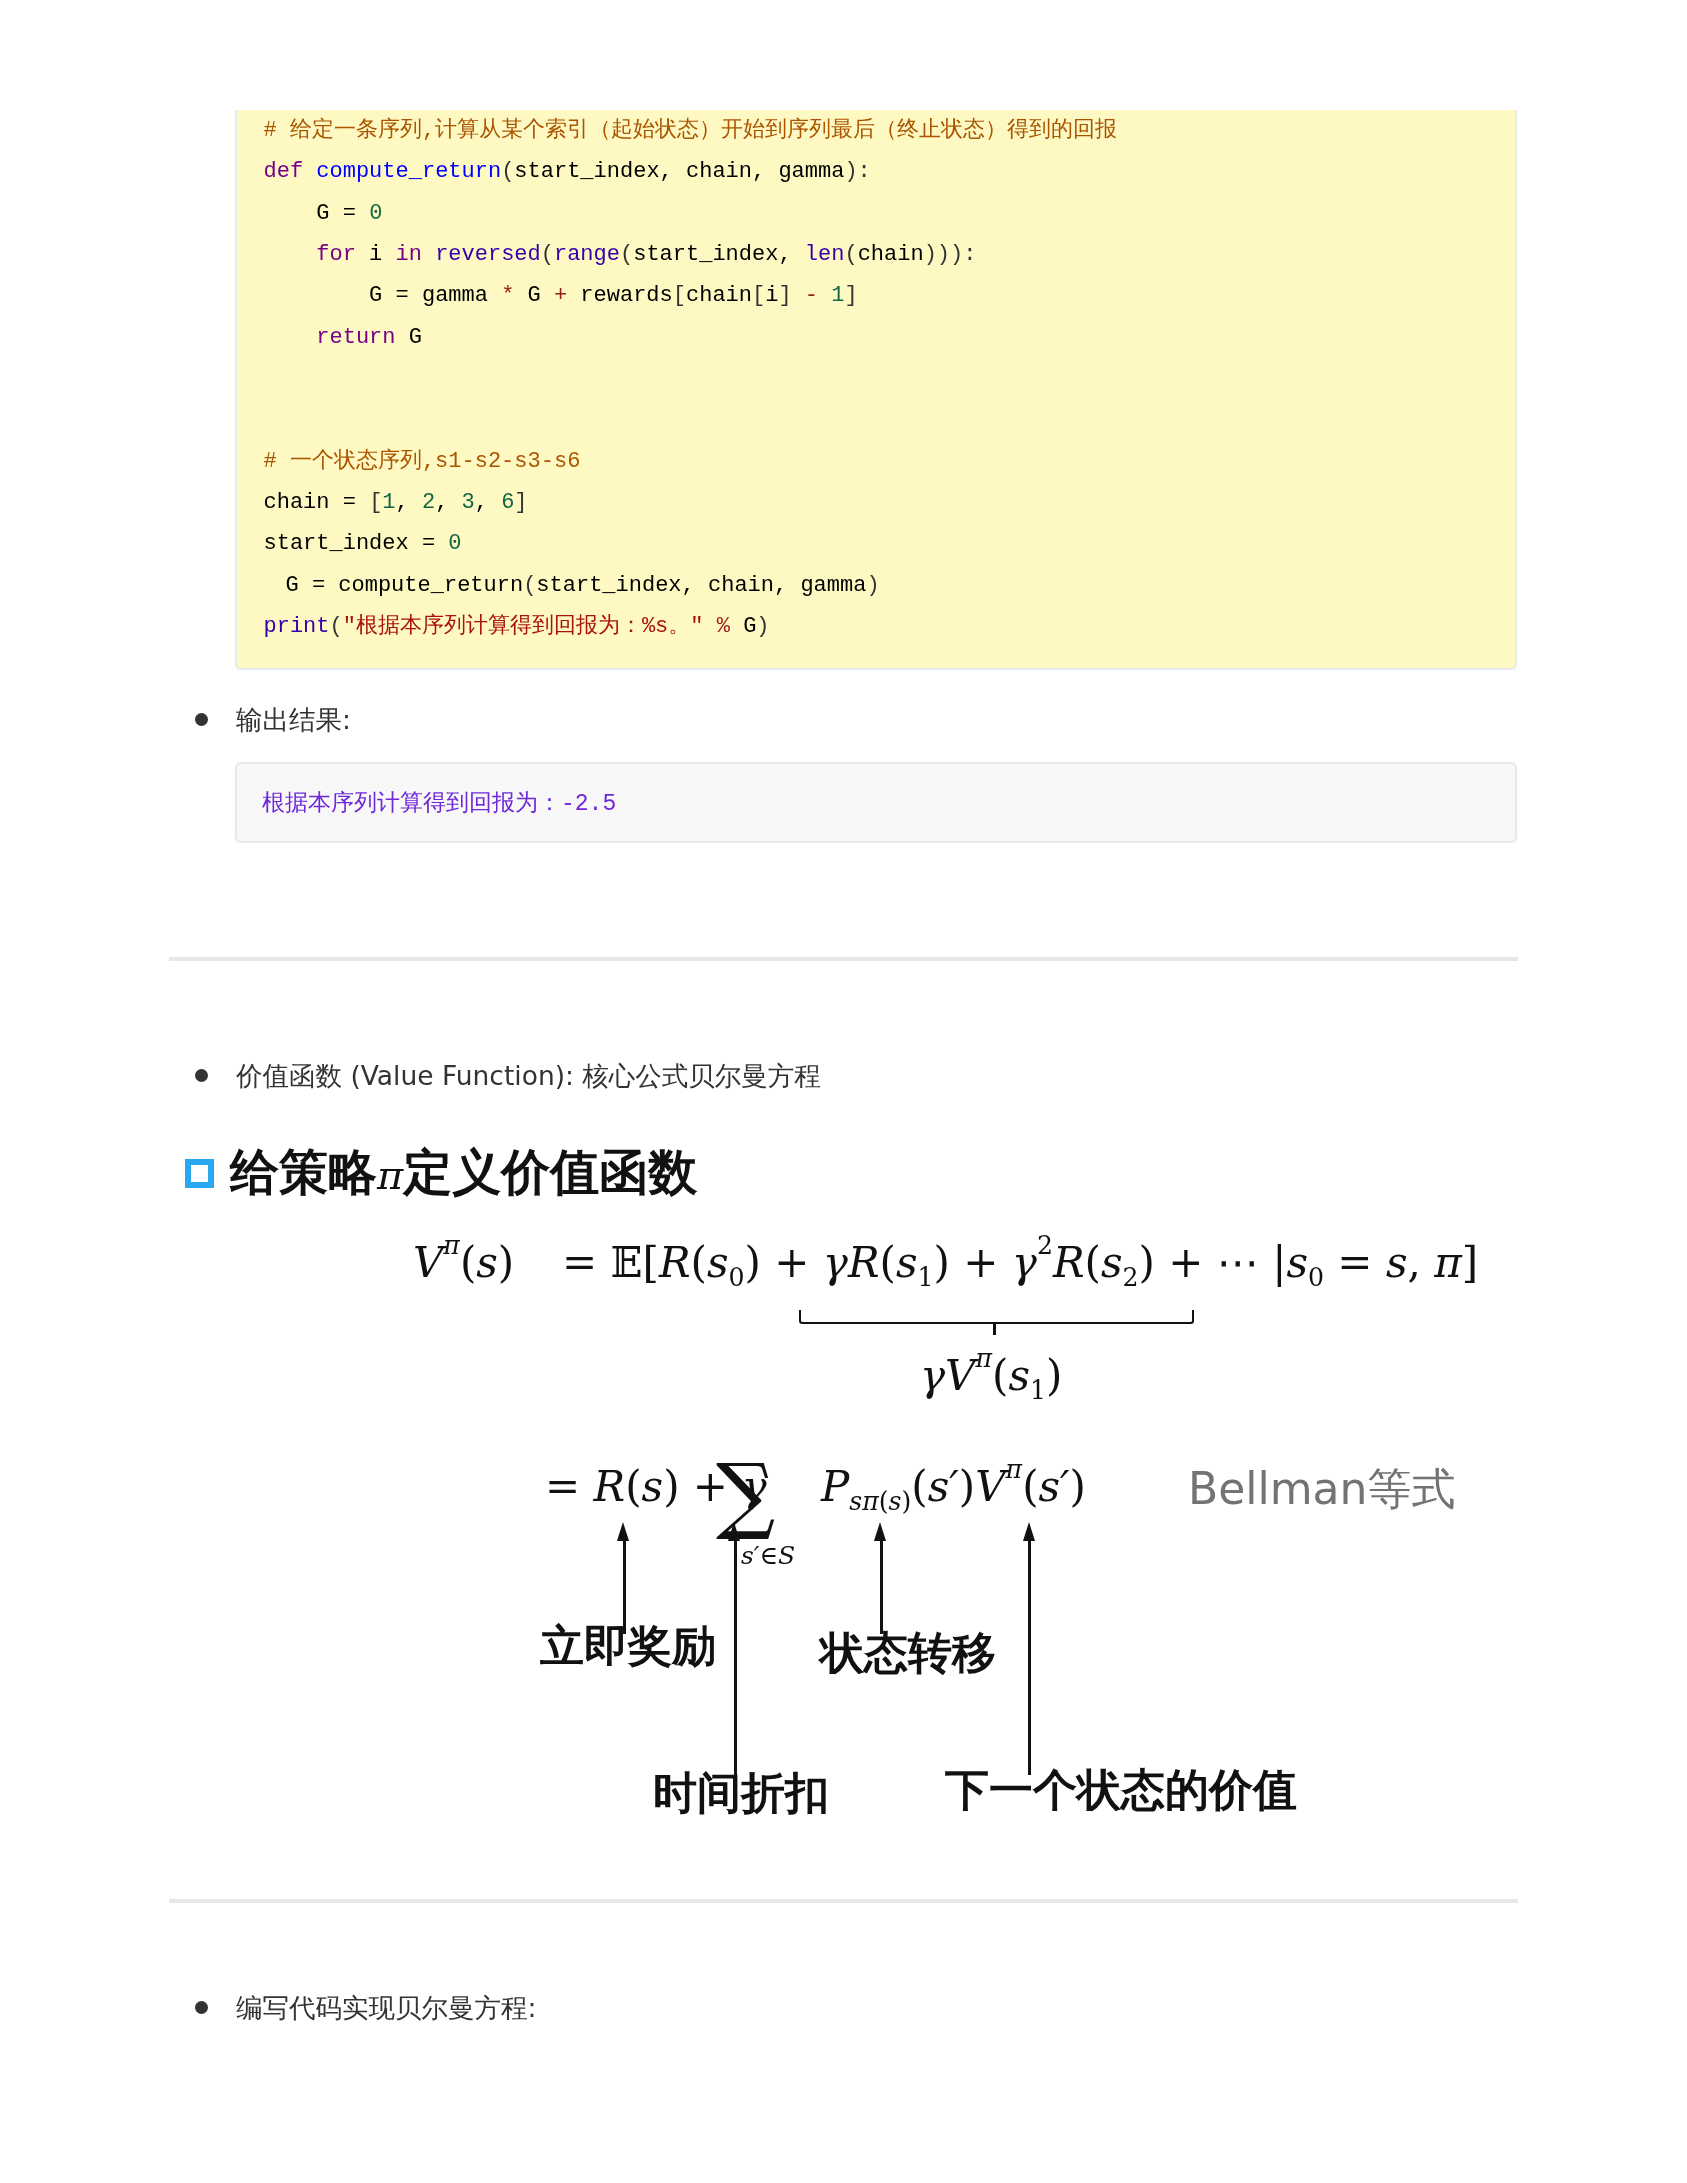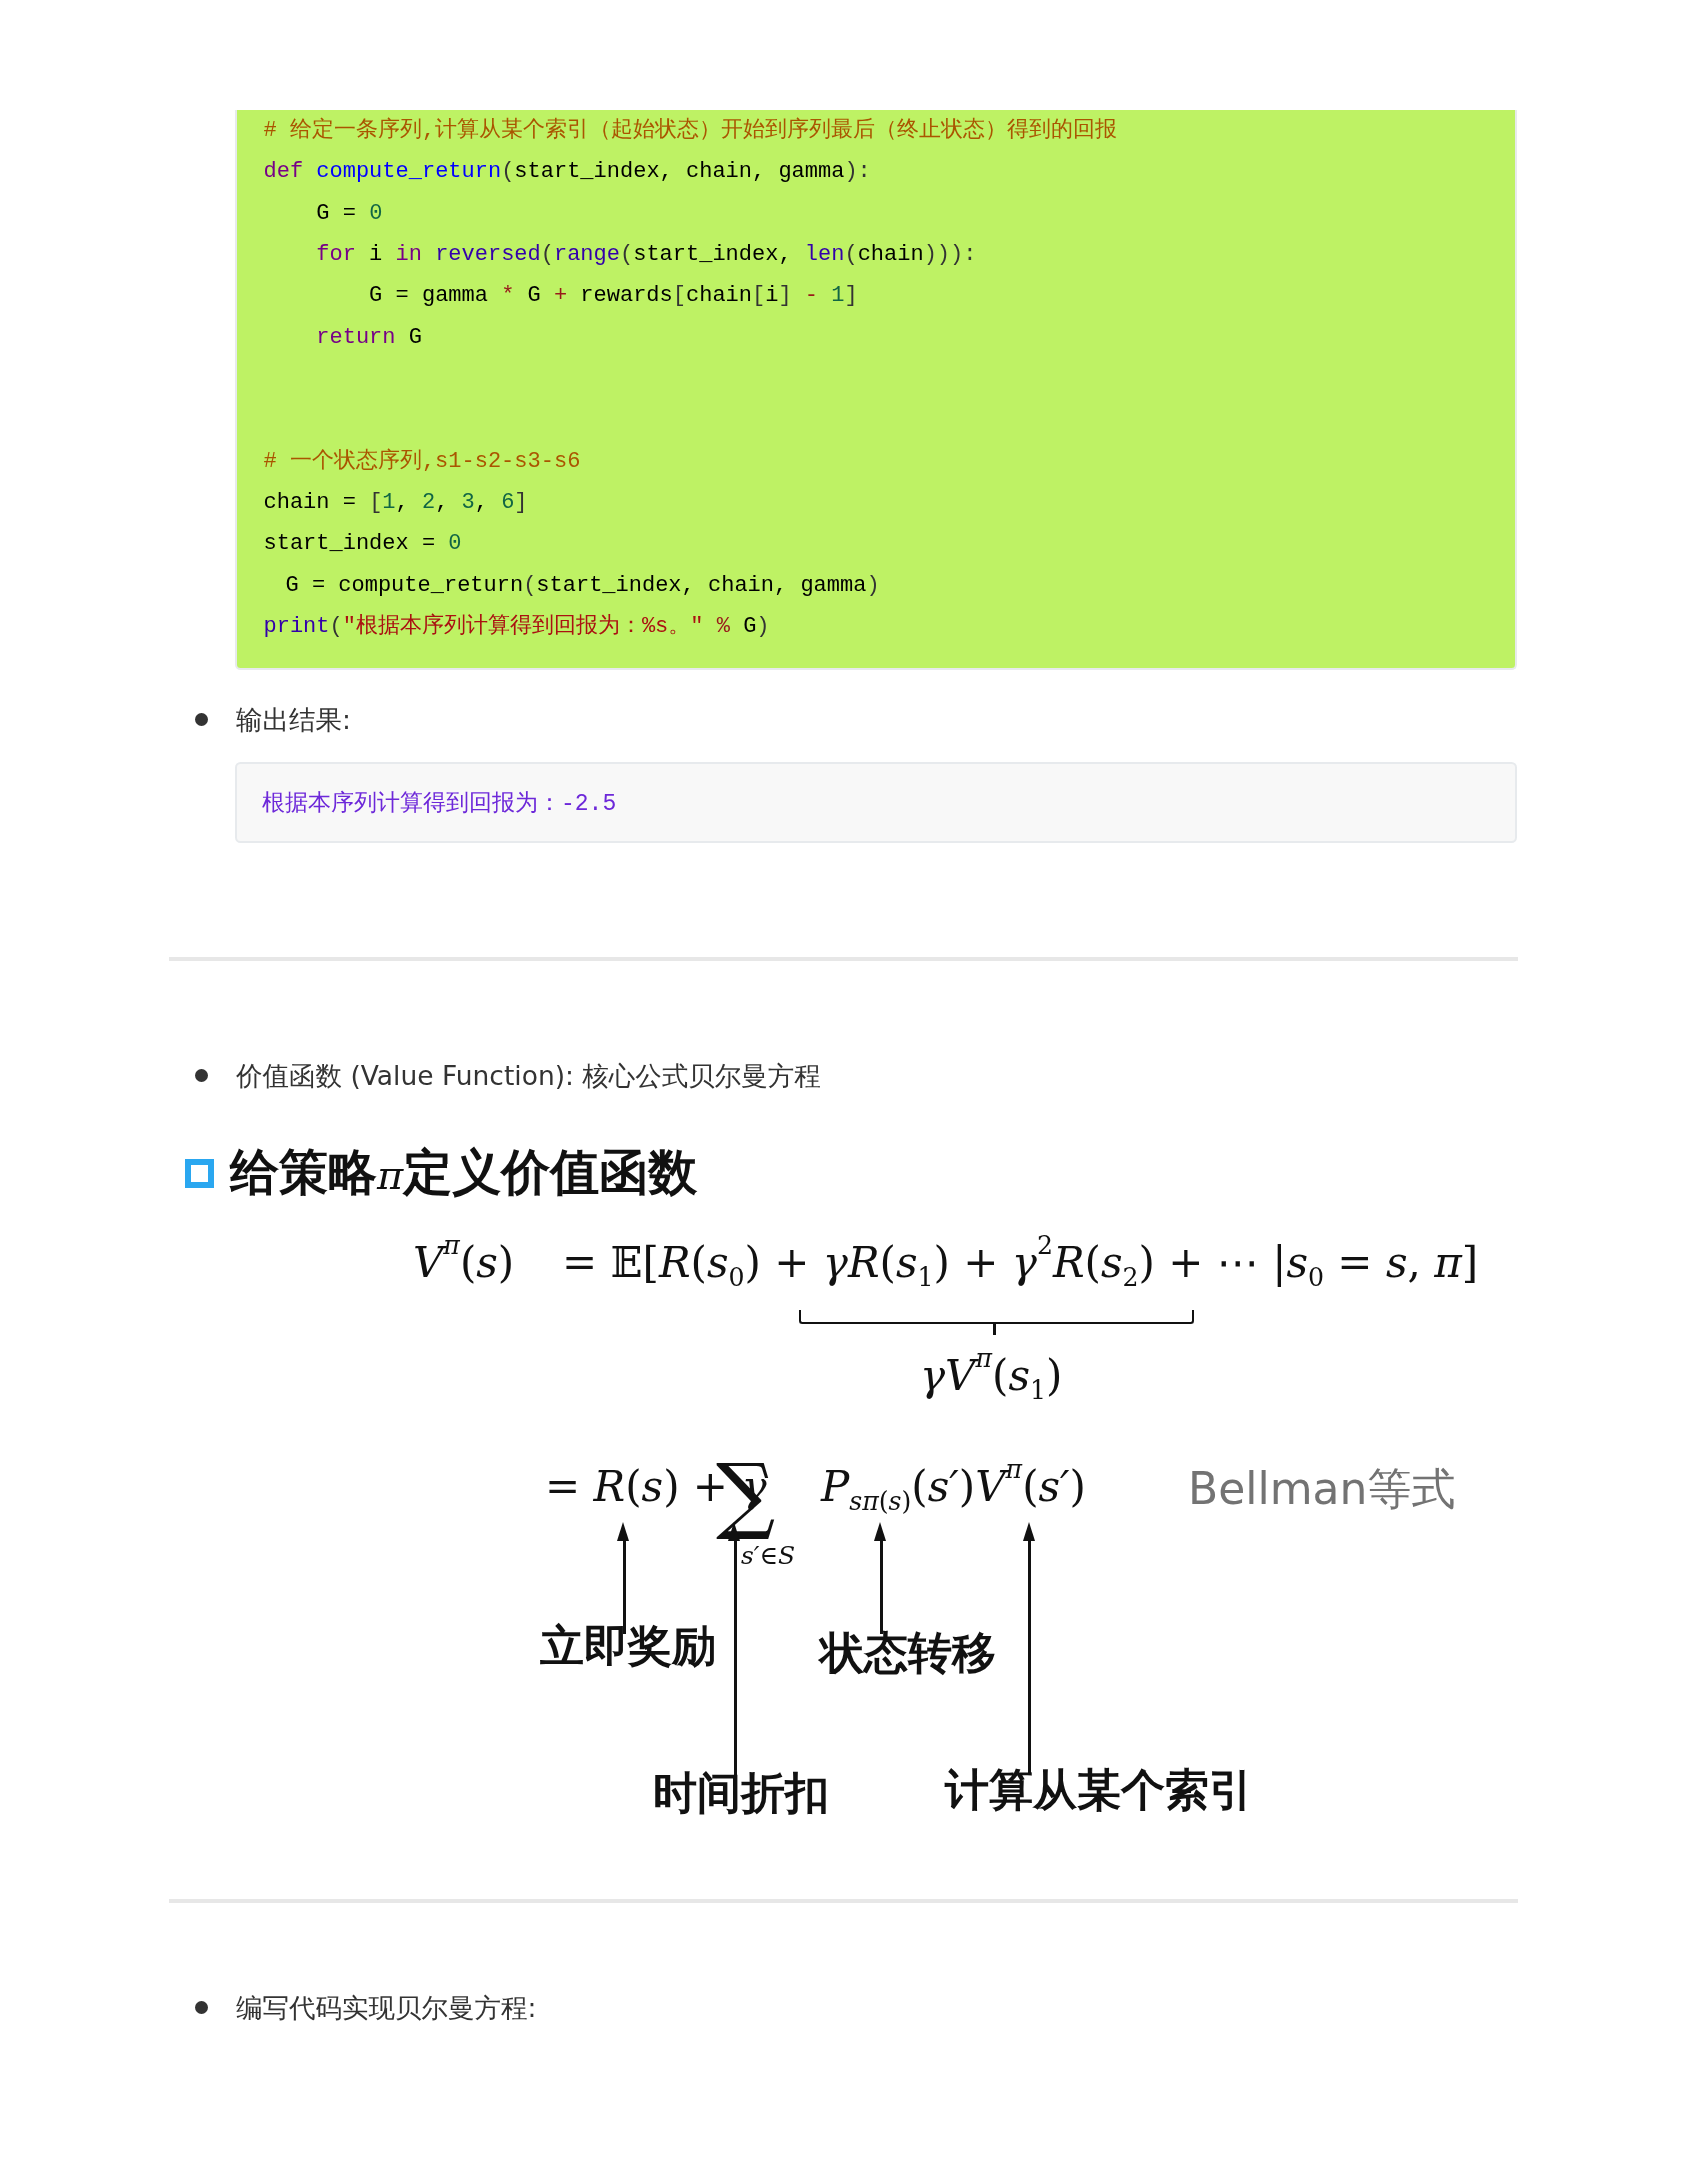--- a/index.html
+++ b/index.html
@@ -1,21 +1,21 @@
 <!DOCTYPE html>
 <html style="font-size:8.8px"><head>
 <meta charset="utf-8">
 <style>
   html, body { margin: 0; padding: 0; background: #ffffff; }
   body { width: 1687px; height: 2183px; position: relative; overflow: hidden;
          font-family: "DejaVu Sans", "Liberation Sans", sans-serif; color: #333333; }
 
   
   .code-block { position: absolute; left: 235px; top: 110px; width: 1278px; height: 558px;
-    background: #bef264; border: 2.2px solid #e7eaed; border-top: none;
+    background: #fef9c3; border: 2.2px solid #e7eaed; border-top: none;
     border-radius: 0 0 5.5px 5.5px; box-sizing: content-box; text-decoration: underline; }
   .code-line { position: absolute; left: 26.5px; height: 41px; line-height: 41px; white-space: pre;
     font-family: "Liberation Mono", "DejaVu Sans Mono", monospace; font-size: 22px; color: #000000; }
   .tok-comment { color: #aa5500; }
   .tok-keyword { color: #770088; }
   .tok-def { color: #0000ff; }
   .tok-builtin { color: #3300aa; }
   .tok-number { color: #116644; }
   .tok-operator { color: #981a1a; }
   .tok-string { color: #aa1111; }
@@ -122,21 +122,21 @@
 
   <div class="arrow-head" style="left:709px; top:397px;"></div>
   <div class="arrow-line" style="left:715px; top:413px; height:96px;"></div>
 
   <div class="arrow-head" style="left:858px; top:397px;"></div>
   <div class="arrow-line" style="left:863px; top:413px; height:237px;"></div>
 
   <div class="fig-label" style="left:375px; top:493px;">立即奖励</div>
   <div class="fig-label" style="left:634px; top:500px;margin-left:21px;">状态转移</div>
   <div class="fig-label" style="left:488px; top:640px;">时间折扣</div>
-  <div class="fig-label" style="left:780px; top:637px;">计算从某个索引</div>
+  <div class="fig-label" style="left:780px; top:637px;">下一个状态的价值</div>
 </div>
 
 <div class="hr" style="top:1899px;"></div>
 
 <div class="bullet-item" style="top:1988px;">
   <span class="bullet-dot"></span>
   <span class="bullet-text">编写代码实现贝尔曼方程:</span>
 </div>
 
 

